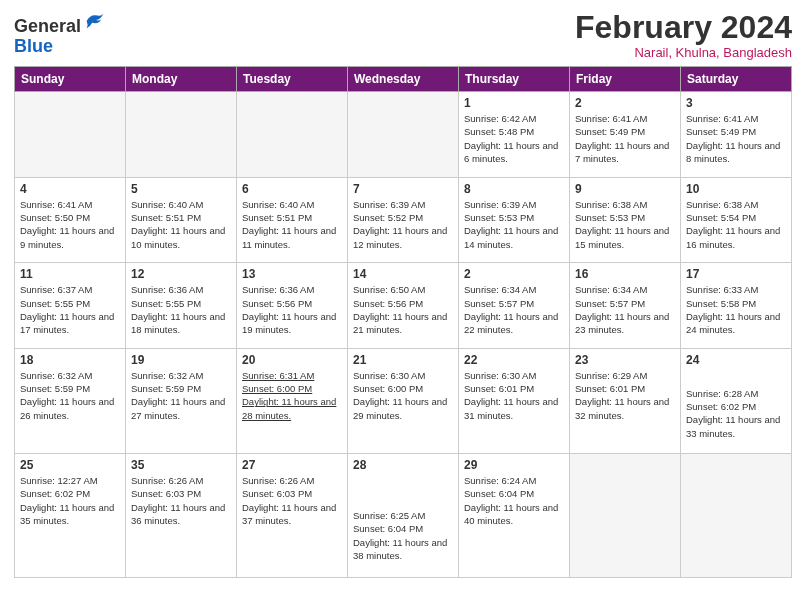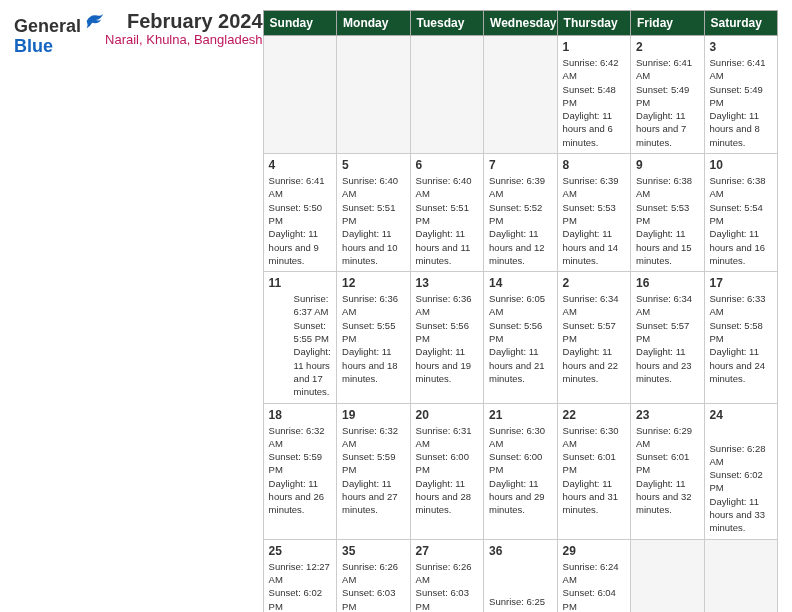--- a/index.html
+++ b/index.html
@@ -6,23 +6,23 @@
     body {
       font-family: Arial, sans-serif;
       background: #fff;
       width: 792px;
       height: 612px;
       overflow: hidden;
     }
     .page {
       width: 792px;
       height: 588px;
-      padding: 10px 14px 10px 14px;
+      padding: 10px 0 10px 14px;
       display: flex;
-      flex-direction: row;
+      flex-direction: column;
     }
     .header {
       display: flex;
       justify-content: space-between;
       align-items: flex-start;
       margin-bottom: 6px;
     }
     .logo {
       display: flex;
       align-items: center;
@@ -36,37 +36,37 @@
     .logo-blue { color: #1565c0; text-align: center; }
     .logo-bird {
       width: 22px;
       height: 22px;
       margin-left: 2px;
     }
     .title-block {
       text-align: right;
     }
     .month-year {
-      font-size: 20px;
+      font-size: 32px;
       font-weight: bold;
       color: #333;
       line-height: 1.1;
     }
     .location {
       font-size: 13px;
       color: #be185d;
     }
     .calendar {
       flex: 1;
       border-collapse: collapse;
       width: 100%;
       table-layout: fixed;
     }
     .calendar th {
-      background: #14532d;
+      background: #701a75;
       color: #fff;
       text-align: left;
       padding: 5px 6px;
       font-size: 12px;
       border: 1px solid #aaa;
     }
     .calendar td {
       border: 1px solid #ccc;
       vertical-align: top;
       padding: 4px 5px;
@@ -187,39 +187,39 @@
           <td>
             <span class="day-num">10</span>
             <div class="day-info" style="white-space: pre-line;">Sunrise: 6:38 AM
 Sunset: 5:54 PM
 Daylight: 11 hours and 16 minutes.</div>
           </td>
         </tr>
         <tr>
           <td>
             <span class="day-num">11</span>
-            <div class="day-info" style="white-space: pre-line; margin-left: 25px;">Sunrise: 6:37 AM
+            <div class="day-info" style="white-space: pre-line;">Sunrise: 6:37 AM
 Sunset: 5:55 PM
 Daylight: 11 hours and 17 minutes.</div>
           </td>
           <td>
             <span class="day-num">12</span>
             <div class="day-info" style="white-space: pre-line;">Sunrise: 6:36 AM
 Sunset: 5:55 PM
 Daylight: 11 hours and 18 minutes.</div>
           </td>
           <td>
             <span class="day-num">13</span>
             <div class="day-info" style="white-space: pre-line;">Sunrise: 6:36 AM
 Sunset: 5:56 PM
 Daylight: 11 hours and 19 minutes.</div>
           </td>
           <td>
             <span class="day-num">14</span>
-            <div class="day-info" style="white-space: pre-line;">Sunrise: 6:05 AM
+            <div class="day-info" style="white-space: pre-line;">Sunrise: 6:50 AM
 Sunset: 5:56 PM
 Daylight: 11 hours and 21 minutes.</div>
           </td>
           <td>
             <span class="day-num">2</span>
             <div class="day-info" style="white-space: pre-line;">Sunrise: 6:34 AM
 Sunset: 5:57 PM
 Daylight: 11 hours and 22 minutes.</div>
           </td>
           <td>
@@ -243,21 +243,21 @@
 Daylight: 11 hours and 26 minutes.</div>
           </td>
           <td>
             <span class="day-num">19</span>
             <div class="day-info" style="white-space: pre-line;">Sunrise: 6:32 AM
 Sunset: 5:59 PM
 Daylight: 11 hours and 27 minutes.</div>
           </td>
           <td>
             <span class="day-num">20</span>
-            <div class="day-info" style="white-space: pre-line;">Sunrise: 6:31 AM
+            <div class="day-info" style="white-space: pre-line; text-decoration: underline;">Sunrise: 6:31 AM
 Sunset: 6:00 PM
 Daylight: 11 hours and 28 minutes.</div>
           </td>
           <td>
             <span class="day-num">21</span>
             <div class="day-info" style="white-space: pre-line;">Sunrise: 6:30 AM
 Sunset: 6:00 PM
 Daylight: 11 hours and 29 minutes.</div>
           </td>
           <td>
@@ -292,21 +292,21 @@
 Sunset: 6:03 PM
 Daylight: 11 hours and 36 minutes.</div>
           </td>
           <td>
             <span class="day-num">27</span>
             <div class="day-info" style="white-space: pre-line;">Sunrise: 6:26 AM
 Sunset: 6:03 PM
 Daylight: 11 hours and 37 minutes.</div>
           </td>
           <td>
-            <span class="day-num">36</span>
+            <span class="day-num">28</span>
             <div class="day-info" style="white-space: pre-line; margin-top: 37px;">Sunrise: 6:25 AM
 Sunset: 6:04 PM
 Daylight: 11 hours and 38 minutes.</div>
           </td>
           <td>
             <span class="day-num">29</span>
             <div class="day-info" style="white-space: pre-line;">Sunrise: 6:24 AM
 Sunset: 6:04 PM
 Daylight: 11 hours and 40 minutes.</div>
           </td>

